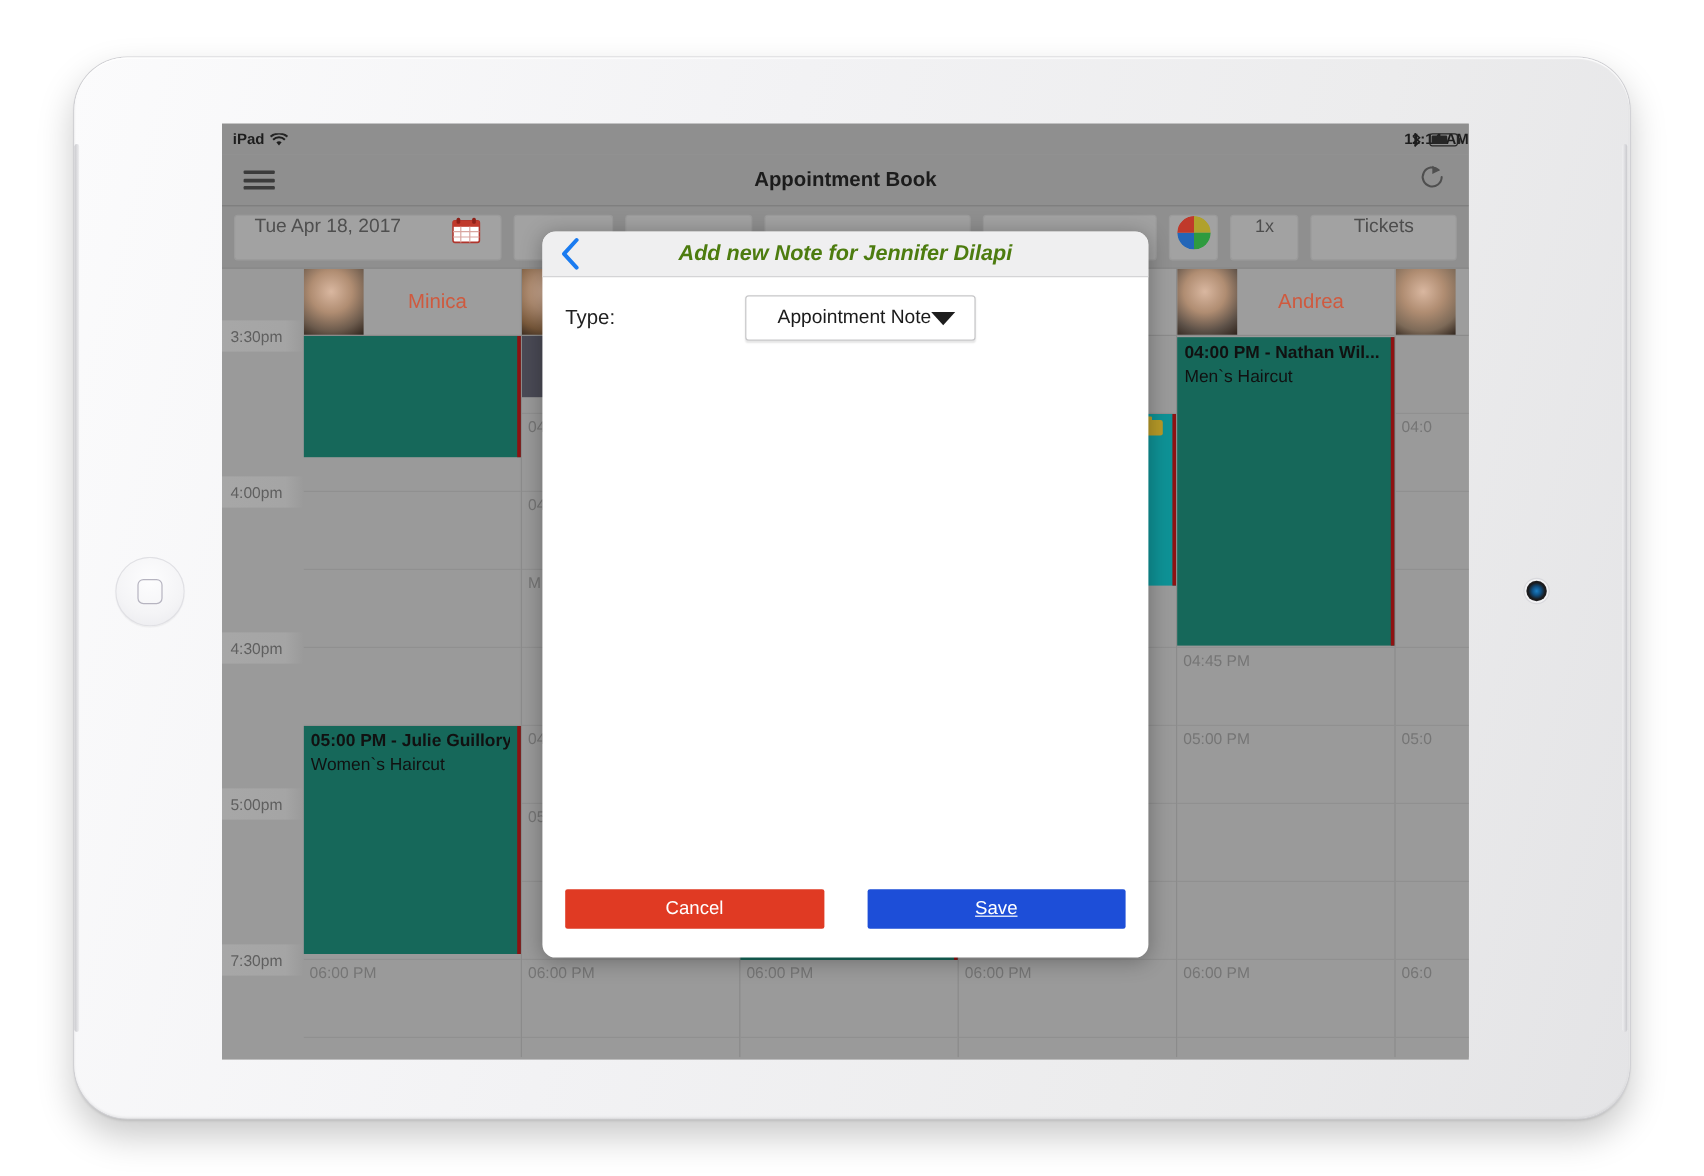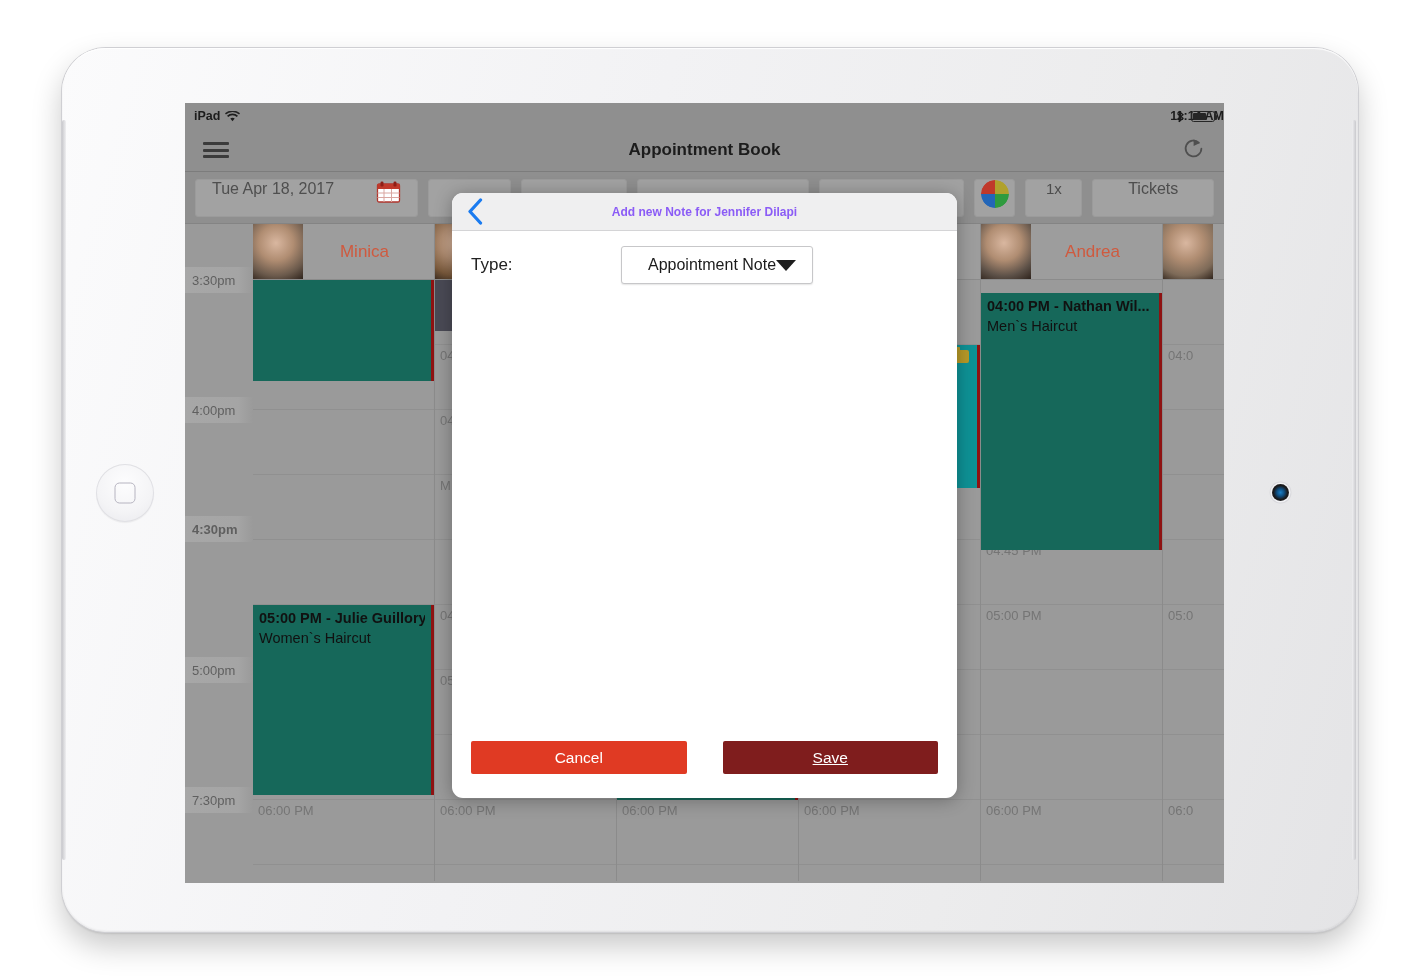--- a/index.html
+++ b/index.html
@@ -248,22 +248,23 @@
     display:flex; align-items:center;
   }
   #modal-back-button{
     width:46px; height:38px;
     display:flex; align-items:center; justify-content:center;
     cursor:pointer;
   }
   #modal-title{
     position:absolute; left:46px; right:46px;
     text-align:center;
-    font-size:12px; font-weight:bold; color:#8b5cf6;
+    font-size:18px; font-weight:bold; color:#4d7c0f;
     pointer-events:none;
+    font-style:italic;
   }
   #modal-body{ flex:1; padding:14px 19px 0 19px; display:flex; flex-direction:row; }
   #type-row{ display:flex; align-items:center; height:40px; margin-bottom:16px; }
   #type-label{ font-size:17px; color:#222; width:150px; }
   #type-select{
     flex:1;
     height:38px;
     background:#fff;
     border:1px solid #c7c7c9;
     border-radius:3px;
@@ -301,21 +302,21 @@
     padding:0 19px 24px 19px;
   }
   .modal-btn{
     flex:1; height:33px;
     border:none; border-radius:2px;
     font-family:"Liberation Sans", sans-serif;
     font-size:15.5px; color:#fff;
     cursor:pointer;
   }
   #cancel-button{ background:#e03a23; }
-  #save-button{ background:#7f1d1d;text-decoration:underline; }
+  #save-button{ background:#1d4ed8;text-decoration:underline; }
 </style>
 </head>
 <body>
 
 <div id="device-frame"></div>
 <div id="device-bezel-inner"></div>
 <div id="frame-edge-left"></div>
 <div id="frame-edge-right"></div>
 
 <div id="home-button">
@@ -391,21 +392,21 @@
     </div>
     <div class="tb-btn" id="tickets-button">
       <span>Tickets</span>
     </div>
   </div>
 
   <div id="calendar">
     <div id="time-gutter">
         <div class="time-label" style="top: 43px;">3:30pm</div>
         <div class="time-label" style="top: 173px;">4:00pm</div>
-        <div class="time-label" style="top: 292px; font-weight: bold;">4:30pm</div>
+        <div class="time-label" style="top: 303px;">4:30pm</div>
         <div class="time-label" style="top: 433px;">5:00pm</div>
         <div class="time-label" style="top: 563px;">7:30pm</div>
       </div>
     <div id="columns">
         <div class="col" style="left: 0px; width: 182px;">
           <div class="col-head">
             <div class="col-avatar" style="background: radial-gradient(circle at 46% 34%, rgb(217, 183, 160) 0%, rgb(176, 141, 114) 38%, rgb(107, 90, 76) 72%, rgb(43, 32, 25) 100%);"></div>
             <div class="col-name">Minica</div>
           </div>
           <div class="col-body">
@@ -525,21 +526,21 @@
             </div>
             <div class="slot" style="top: 325px;">
               <div class="slot-label">05:00 PM</div>
             </div>
             <div class="slot" style="top: 390px;"></div>
             <div class="slot" style="top: 455px;"></div>
             <div class="slot" style="top: 520px;">
               <div class="slot-label">06:00 PM</div>
             </div>
             <div class="slot" style="top: 585px;"></div>
-            <div class="appt" style="top: 13px; height: 256.75px; background: rgb(22, 104, 90);">
+            <div class="appt" style="top: 1px; height: 256.75px; background: rgb(22, 104, 90);">
               <div class="appt-line bold">04:00 PM - Nathan Wil...</div>
               <div class="appt-line">Men`s Haircut</div>
             </div>
           </div>
         </div>
         <div class="col" style="left: 910px; width: 182px;">
           <div class="col-head">
             <div class="col-avatar" style="background: radial-gradient(circle at 46% 34%, rgb(217, 183, 160) 0%, rgb(176, 141, 114) 38%, rgb(125, 106, 88) 72%, rgb(43, 32, 25) 100%);"></div>
             <div class="col-name"></div>
           </div>

